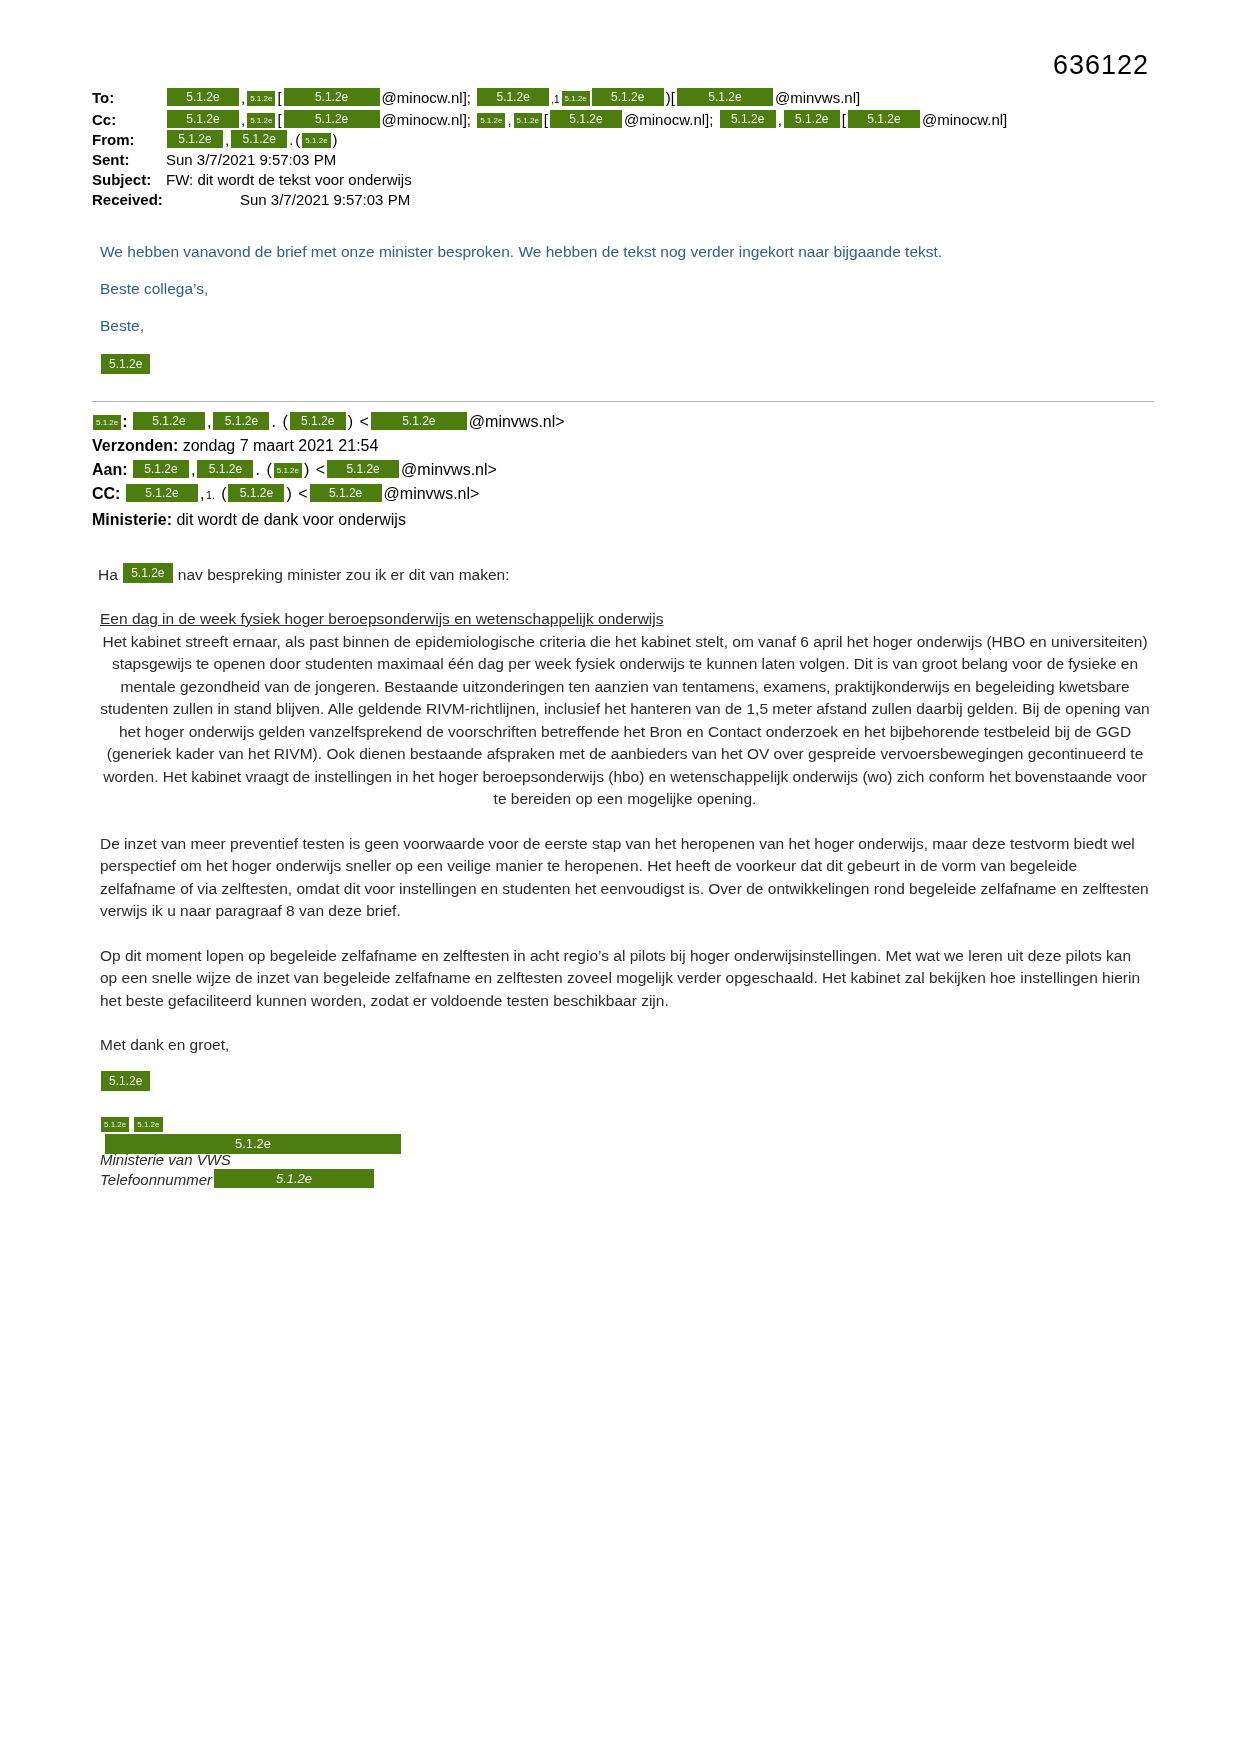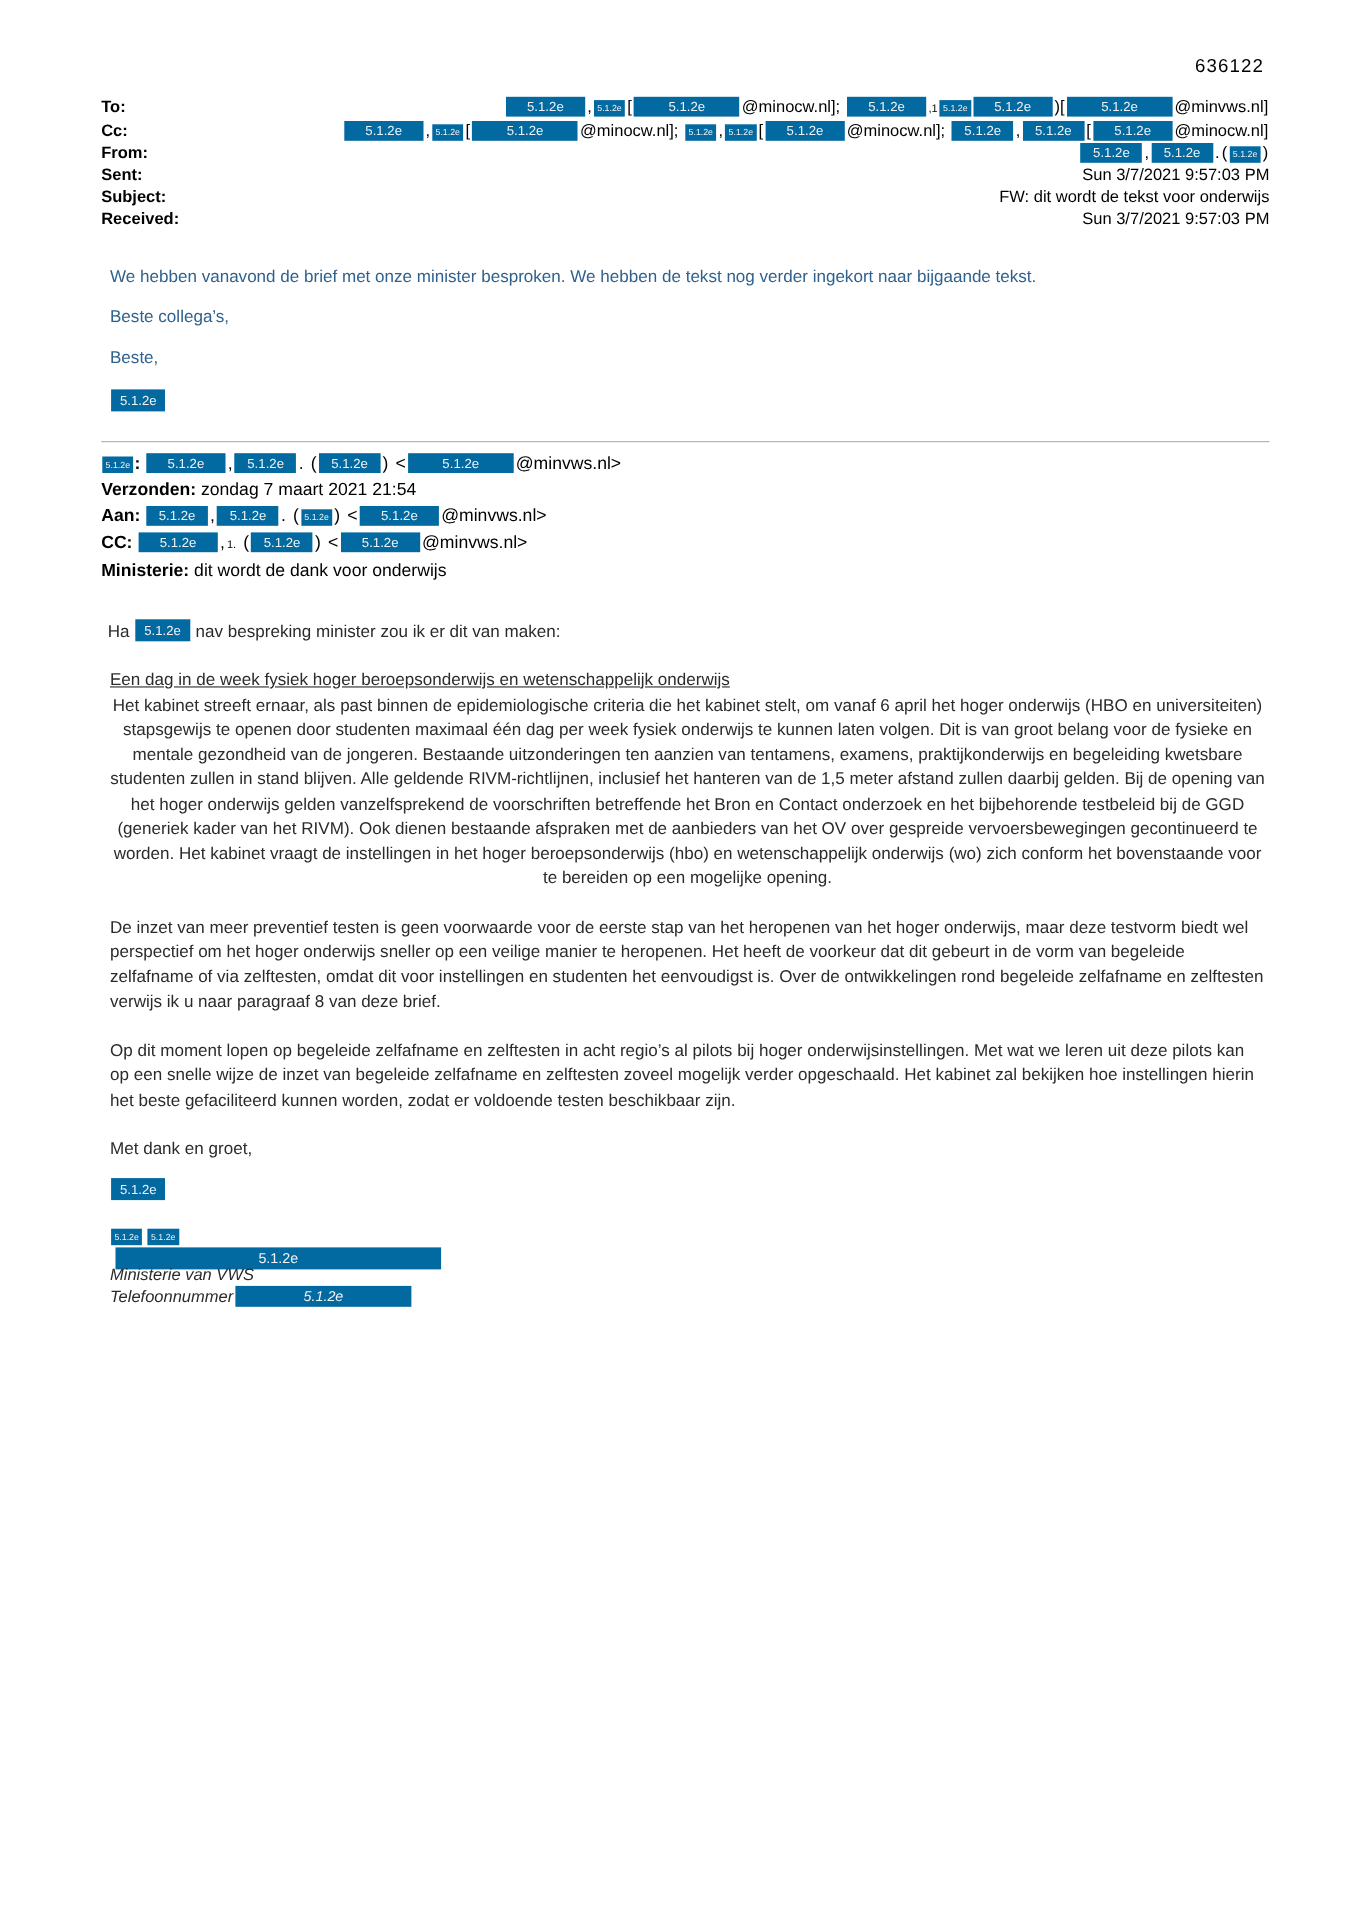--- a/index.html
+++ b/index.html
@@ -7,34 +7,34 @@
   .page {
     position:relative;
     width:1241px; height:1754px;
     background:#ffffff;
     font-family:"Liberation Sans", sans-serif;
     color:#1a1a1a;
     overflow:hidden;
   }
   .page-number {
     position:absolute; top:50px; right:92px;
-    font-size:17px; color:#000; letter-spacing:1px;margin-left:25px;
+    font-size:27px; color:#000; letter-spacing:1px;margin-left:25px;
   }
   .content { position:absolute; top:88px; left:92px; width:1062px; }
 
   
   .hdr1 { font-size:15px; line-height:19px; color:#000; }
-  .hrow { display:flex; align-items:flex-start; margin-bottom:1px;justify-content:space-between; }
+  .hrow { display:flex; align-items:flex-start; margin-bottom:1px; }
   .hlabel { font-weight:bold; width:74px; flex-shrink:0; }
   .hval { white-space:nowrap; }
   .hval.indent { padding-left:74px; }
 
   
   .red {
-    display:inline-block; background:#0369a1; color:#f2f2f2;
+    display:inline-block; background:#4d7c0f; color:#f2f2f2;
     font-size:12px; line-height:18px; text-align:center;
     padding:0 8px; min-width:56px; vertical-align:text-bottom;
     margin:0 1px;
   }
   .red.sm { font-size:8px; line-height:15px; min-width:24px; padding:0 3px; }
   .red.md { min-width:72px; }
   .red.lg { min-width:96px; }
   .red.name { min-width:44px; line-height:20px; }
   .red.wide { min-width:296px; line-height:20px; font-size:13px; }
   .red.tel  { min-width:160px; line-height:19px; font-size:13px; }

